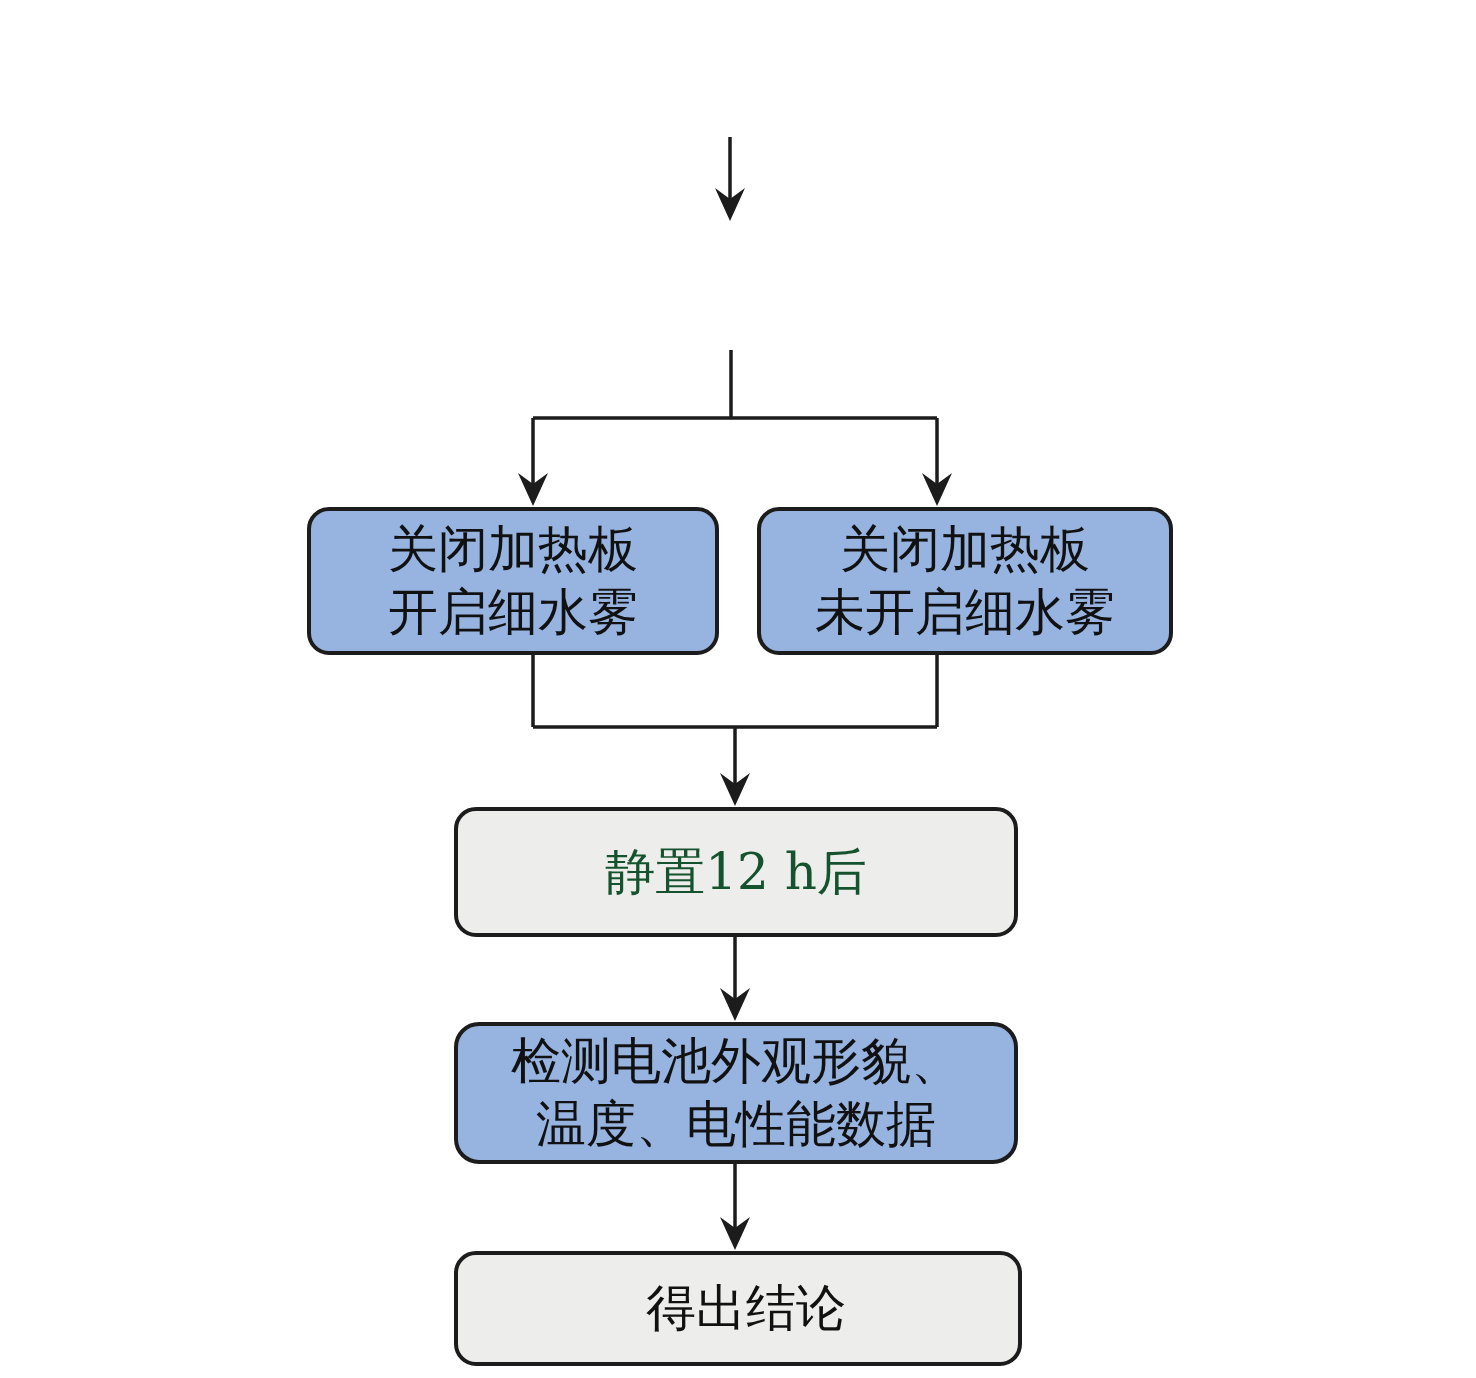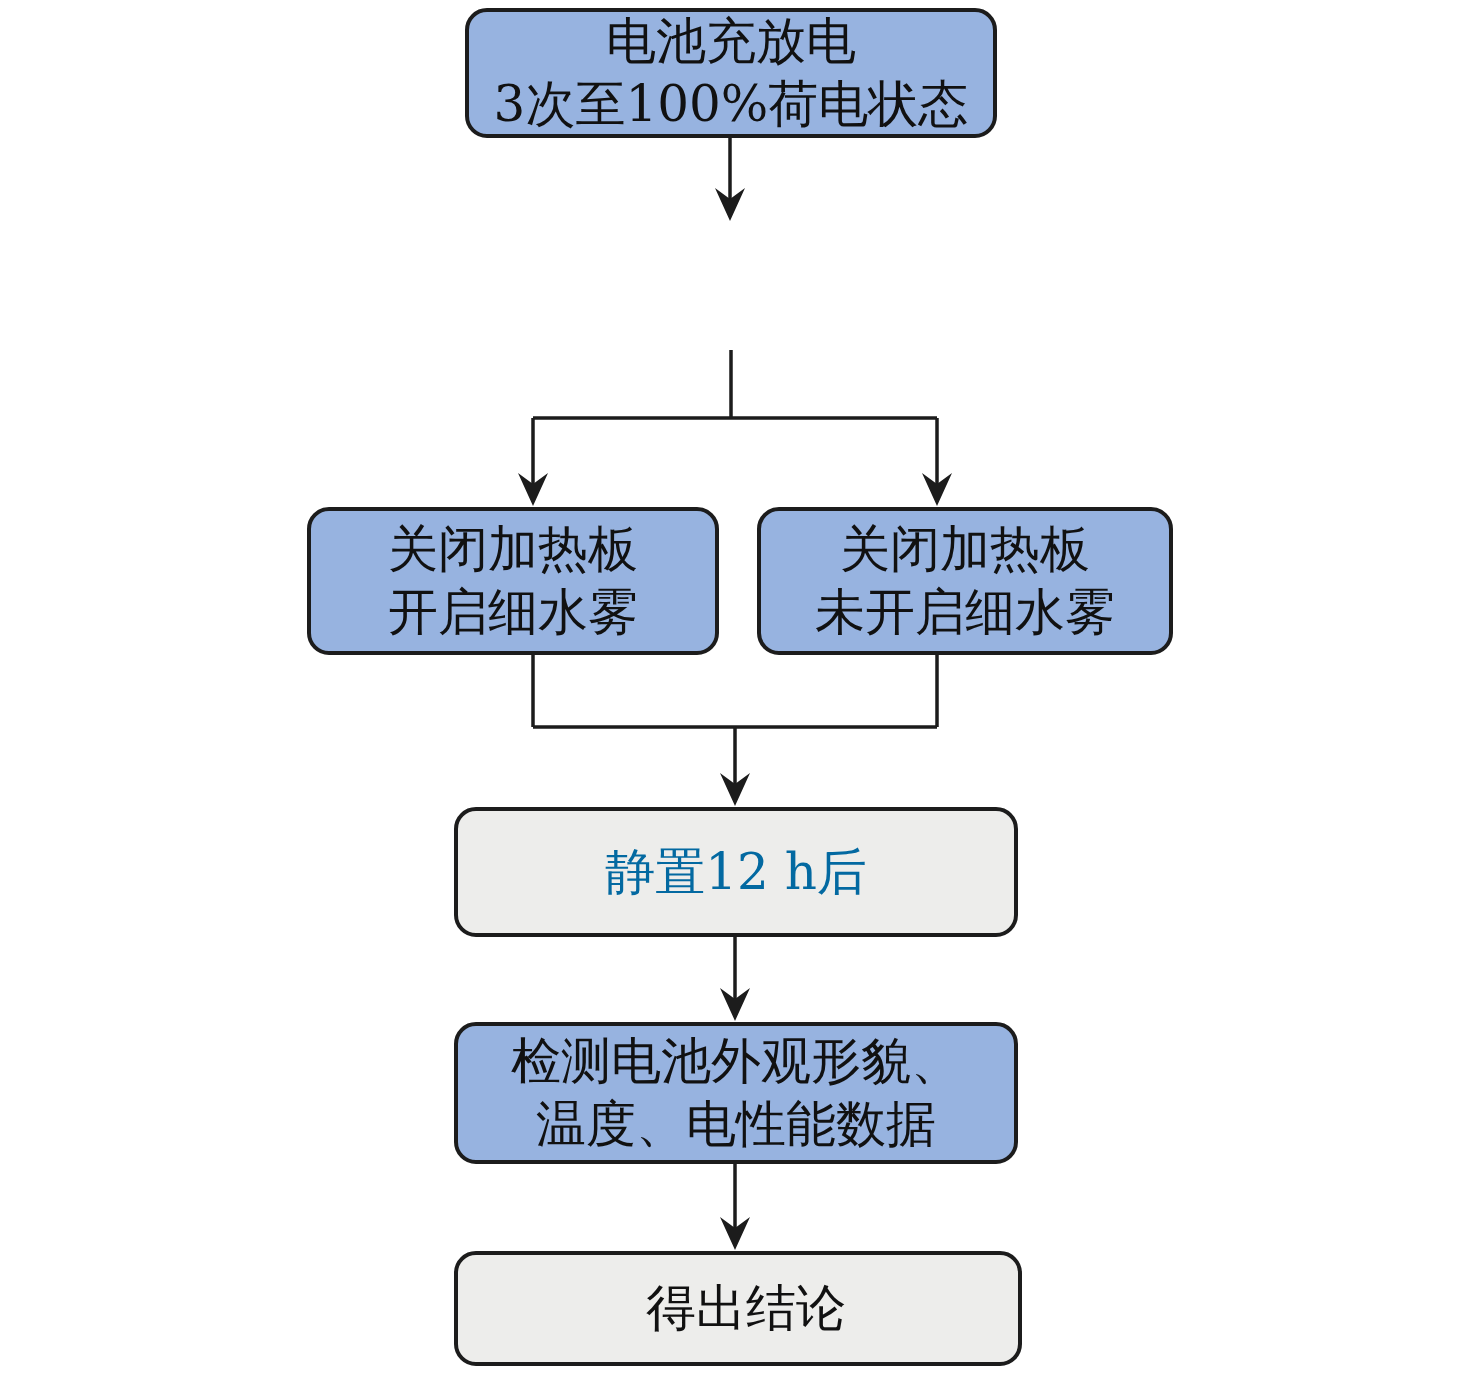--- a/index.html
+++ b/index.html
@@ -66,41 +66,37 @@
     <path class="flow-line" d="M533,654 L533,727 M937,654 L937,727 M533,727 L937,727 M735,727 L735,786"></path>
     <polygon class="flow-arrow" points="735,806 720,773 735,784 750,773"></polygon>
 
     <path class="flow-line" d="M735,936 L735,1001"></path>
     <polygon class="flow-arrow" points="735,1021 720,988 735,999 750,988"></polygon>
 
     <path class="flow-line" d="M735,1163 L735,1230"></path>
     <polygon class="flow-arrow" points="735,1250 720,1217 735,1228 750,1217"></polygon>
   </svg>
 
-  <div class="node" style="left: 465px; top: 8px; width: 532px; height: 130px; background: rgb(151, 179, 224); border-color: rgb(28, 28, 28); color: rgb(17, 17, 17);">
-    <span class="node-label">电池充放电
-3次至100%荷电状态</span>
-  </div>
 
 
   <div class="node" style="left: 307px; top: 507px; width: 412px; height: 148px; background: rgb(151, 179, 224); border-color: rgb(28, 28, 28); color: rgb(17, 17, 17);">
     <span class="node-label">关闭加热板
 开启细水雾</span>
   </div>
 
   <div class="node" style="left: 757px; top: 507px; width: 416px; height: 148px; background: rgb(151, 179, 224); border-color: rgb(28, 28, 28); color: rgb(17, 17, 17);">
     <span class="node-label">关闭加热板
 未开启细水雾</span>
   </div>
 
-  <div class="node" style="left: 454px; top: 807px; width: 564px; height: 130px; background: rgb(237, 237, 235); border-color: rgb(28, 28, 28); color: #0369a1;">
+  <div class="node" style="left: 454px; top: 807px; width: 564px; height: 130px; background: rgb(237, 237, 235); border-color: rgb(28, 28, 28); color: #14532d;">
     <span class="node-label">静置12 h后</span>
   </div>
 
-  <div class="node" style="left: 454px; top: 1022px; width: 564px; height: 142px; background: rgb(151, 179, 224); border-color: rgb(28, 28, 28); color: rgb(17, 17, 17);">
+  <div class="node" style="left: 454px; top: 1022px; width: 564px; height: 142px; background: rgb(151, 179, 224); border-color: rgb(28, 28, 28); color: rgb(17, 17, 17); border-radius: 25px;">
     <span class="node-label">检测电池外观形貌、
 温度、电性能数据</span>
   </div>
 
   <div class="node" style="left: 454px; top: 1251px; width: 568px; height: 115px; background: rgb(237, 237, 235); border-color: rgb(28, 28, 28); color: rgb(17, 17, 17); padding-left: 16px;">
     <span class="node-label">得出结论</span>
   </div>
 
 </div>
 

